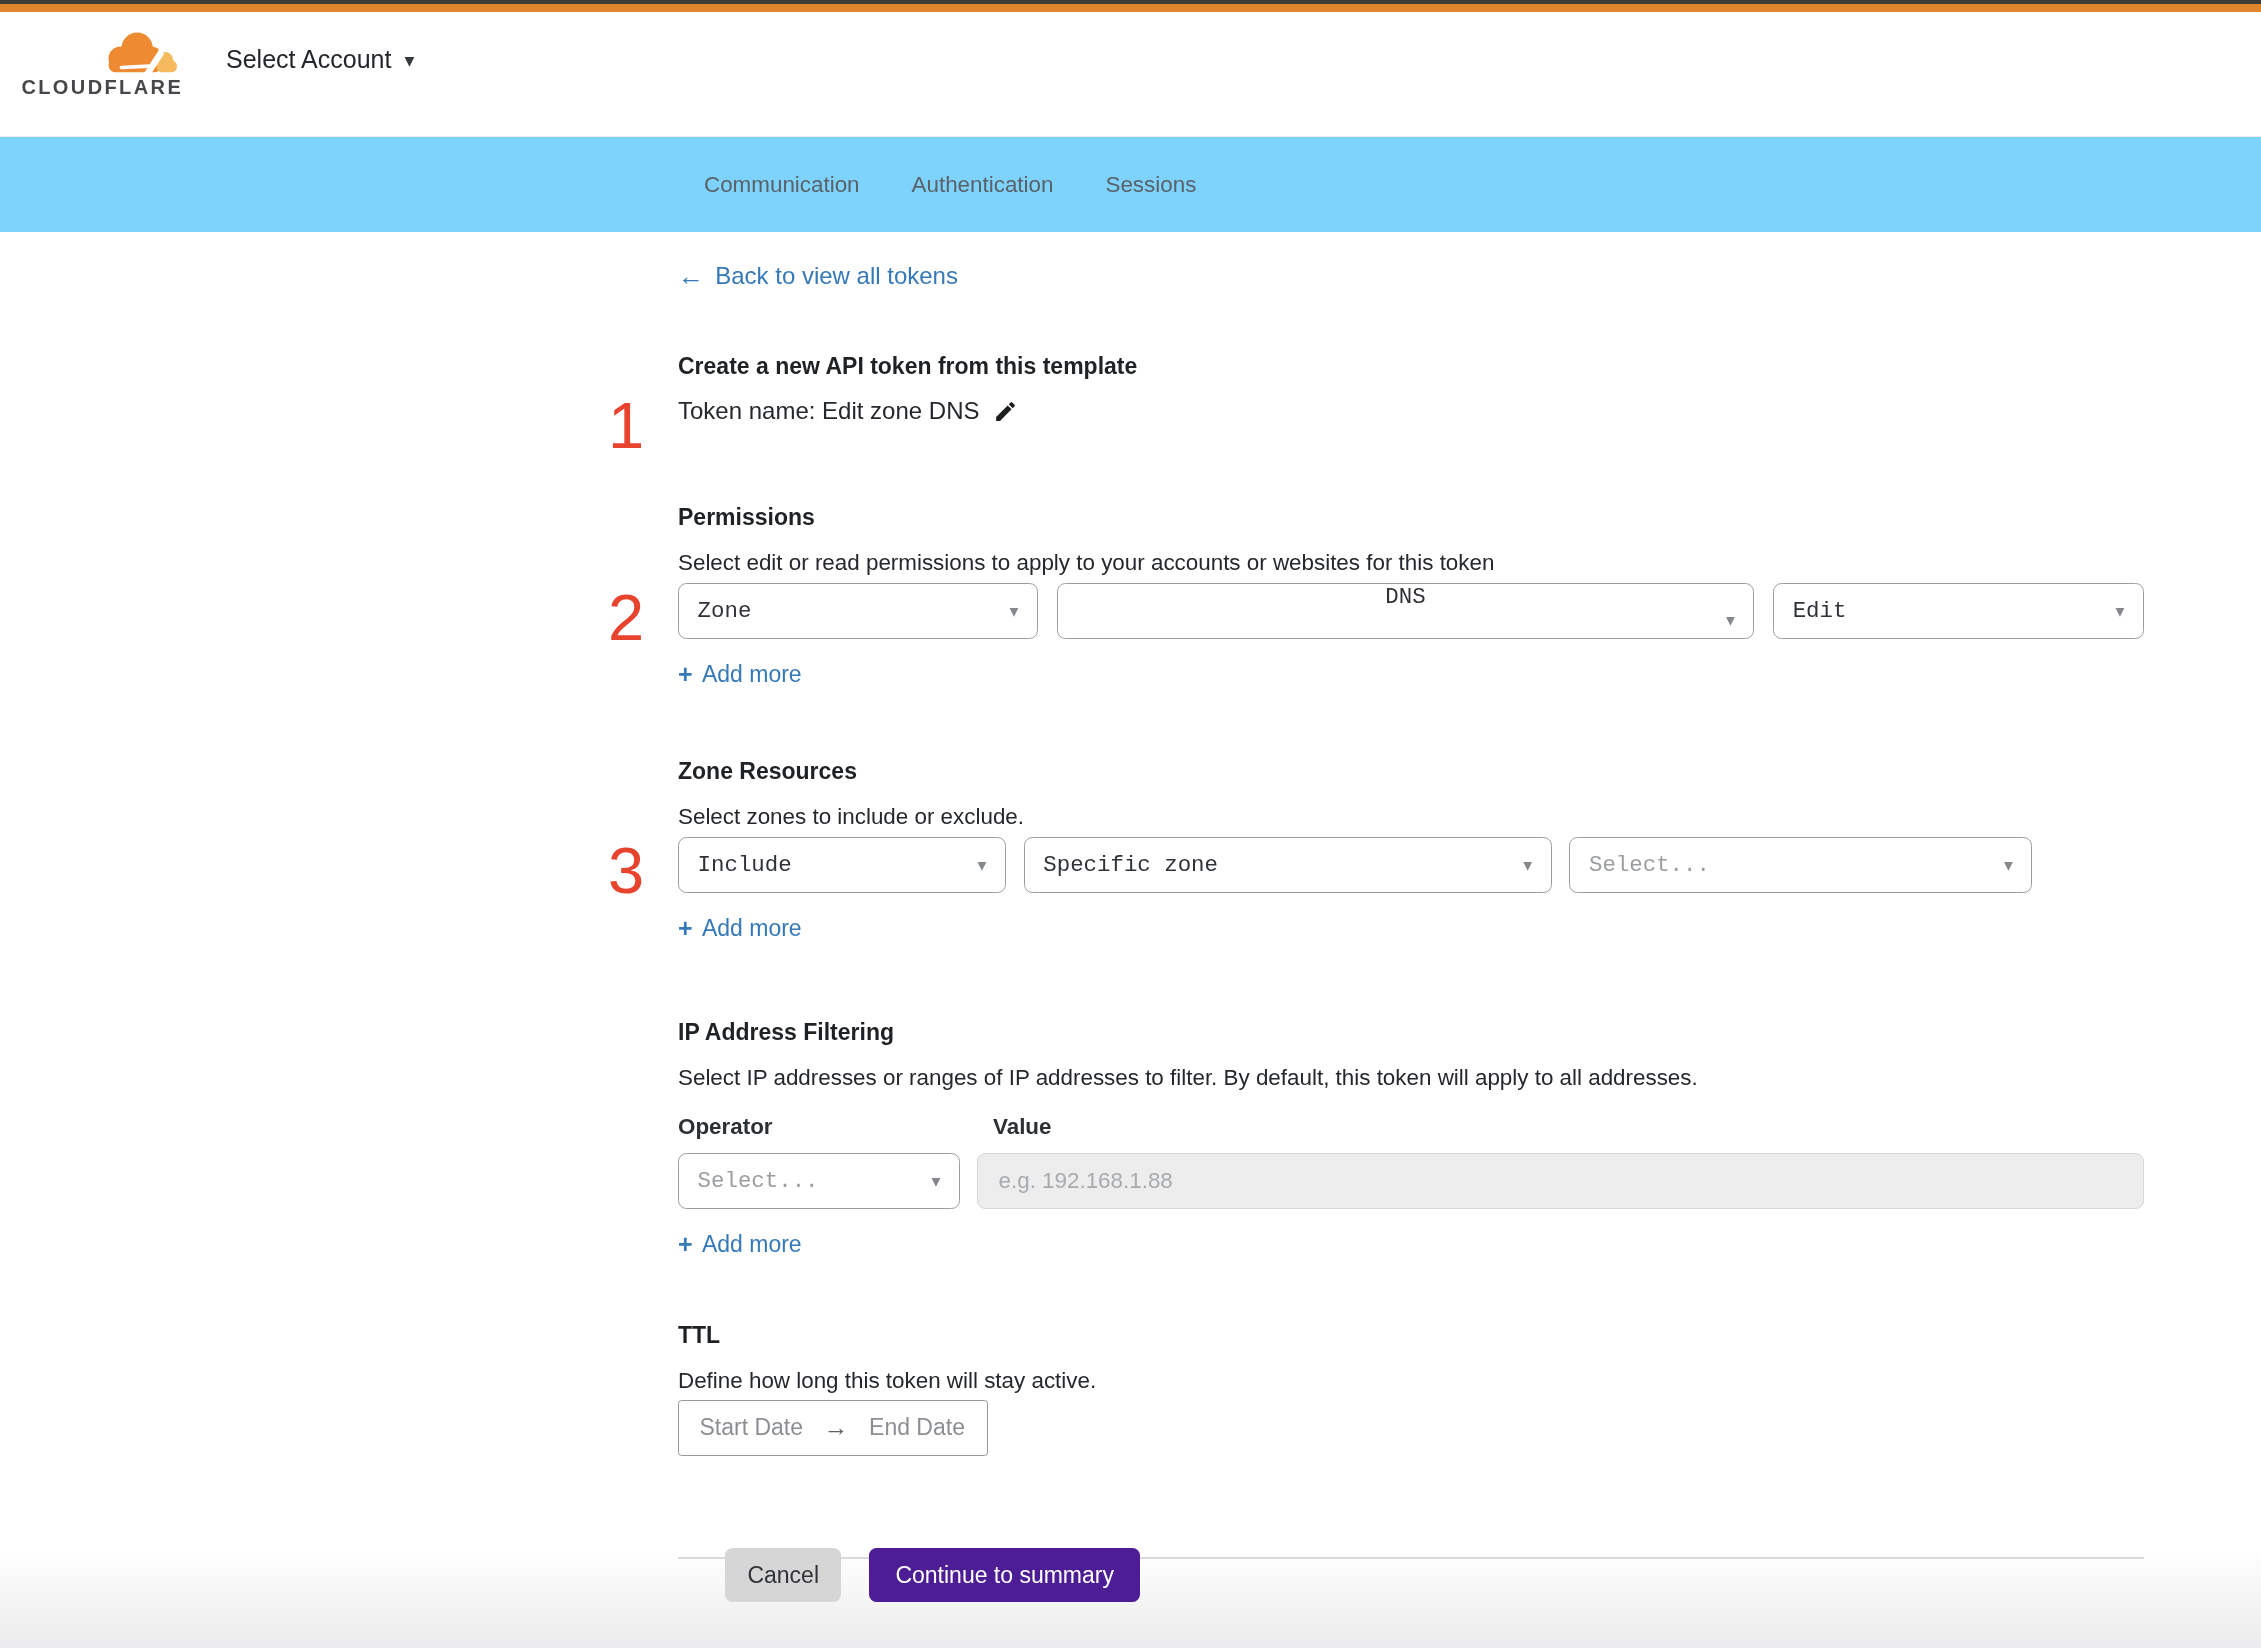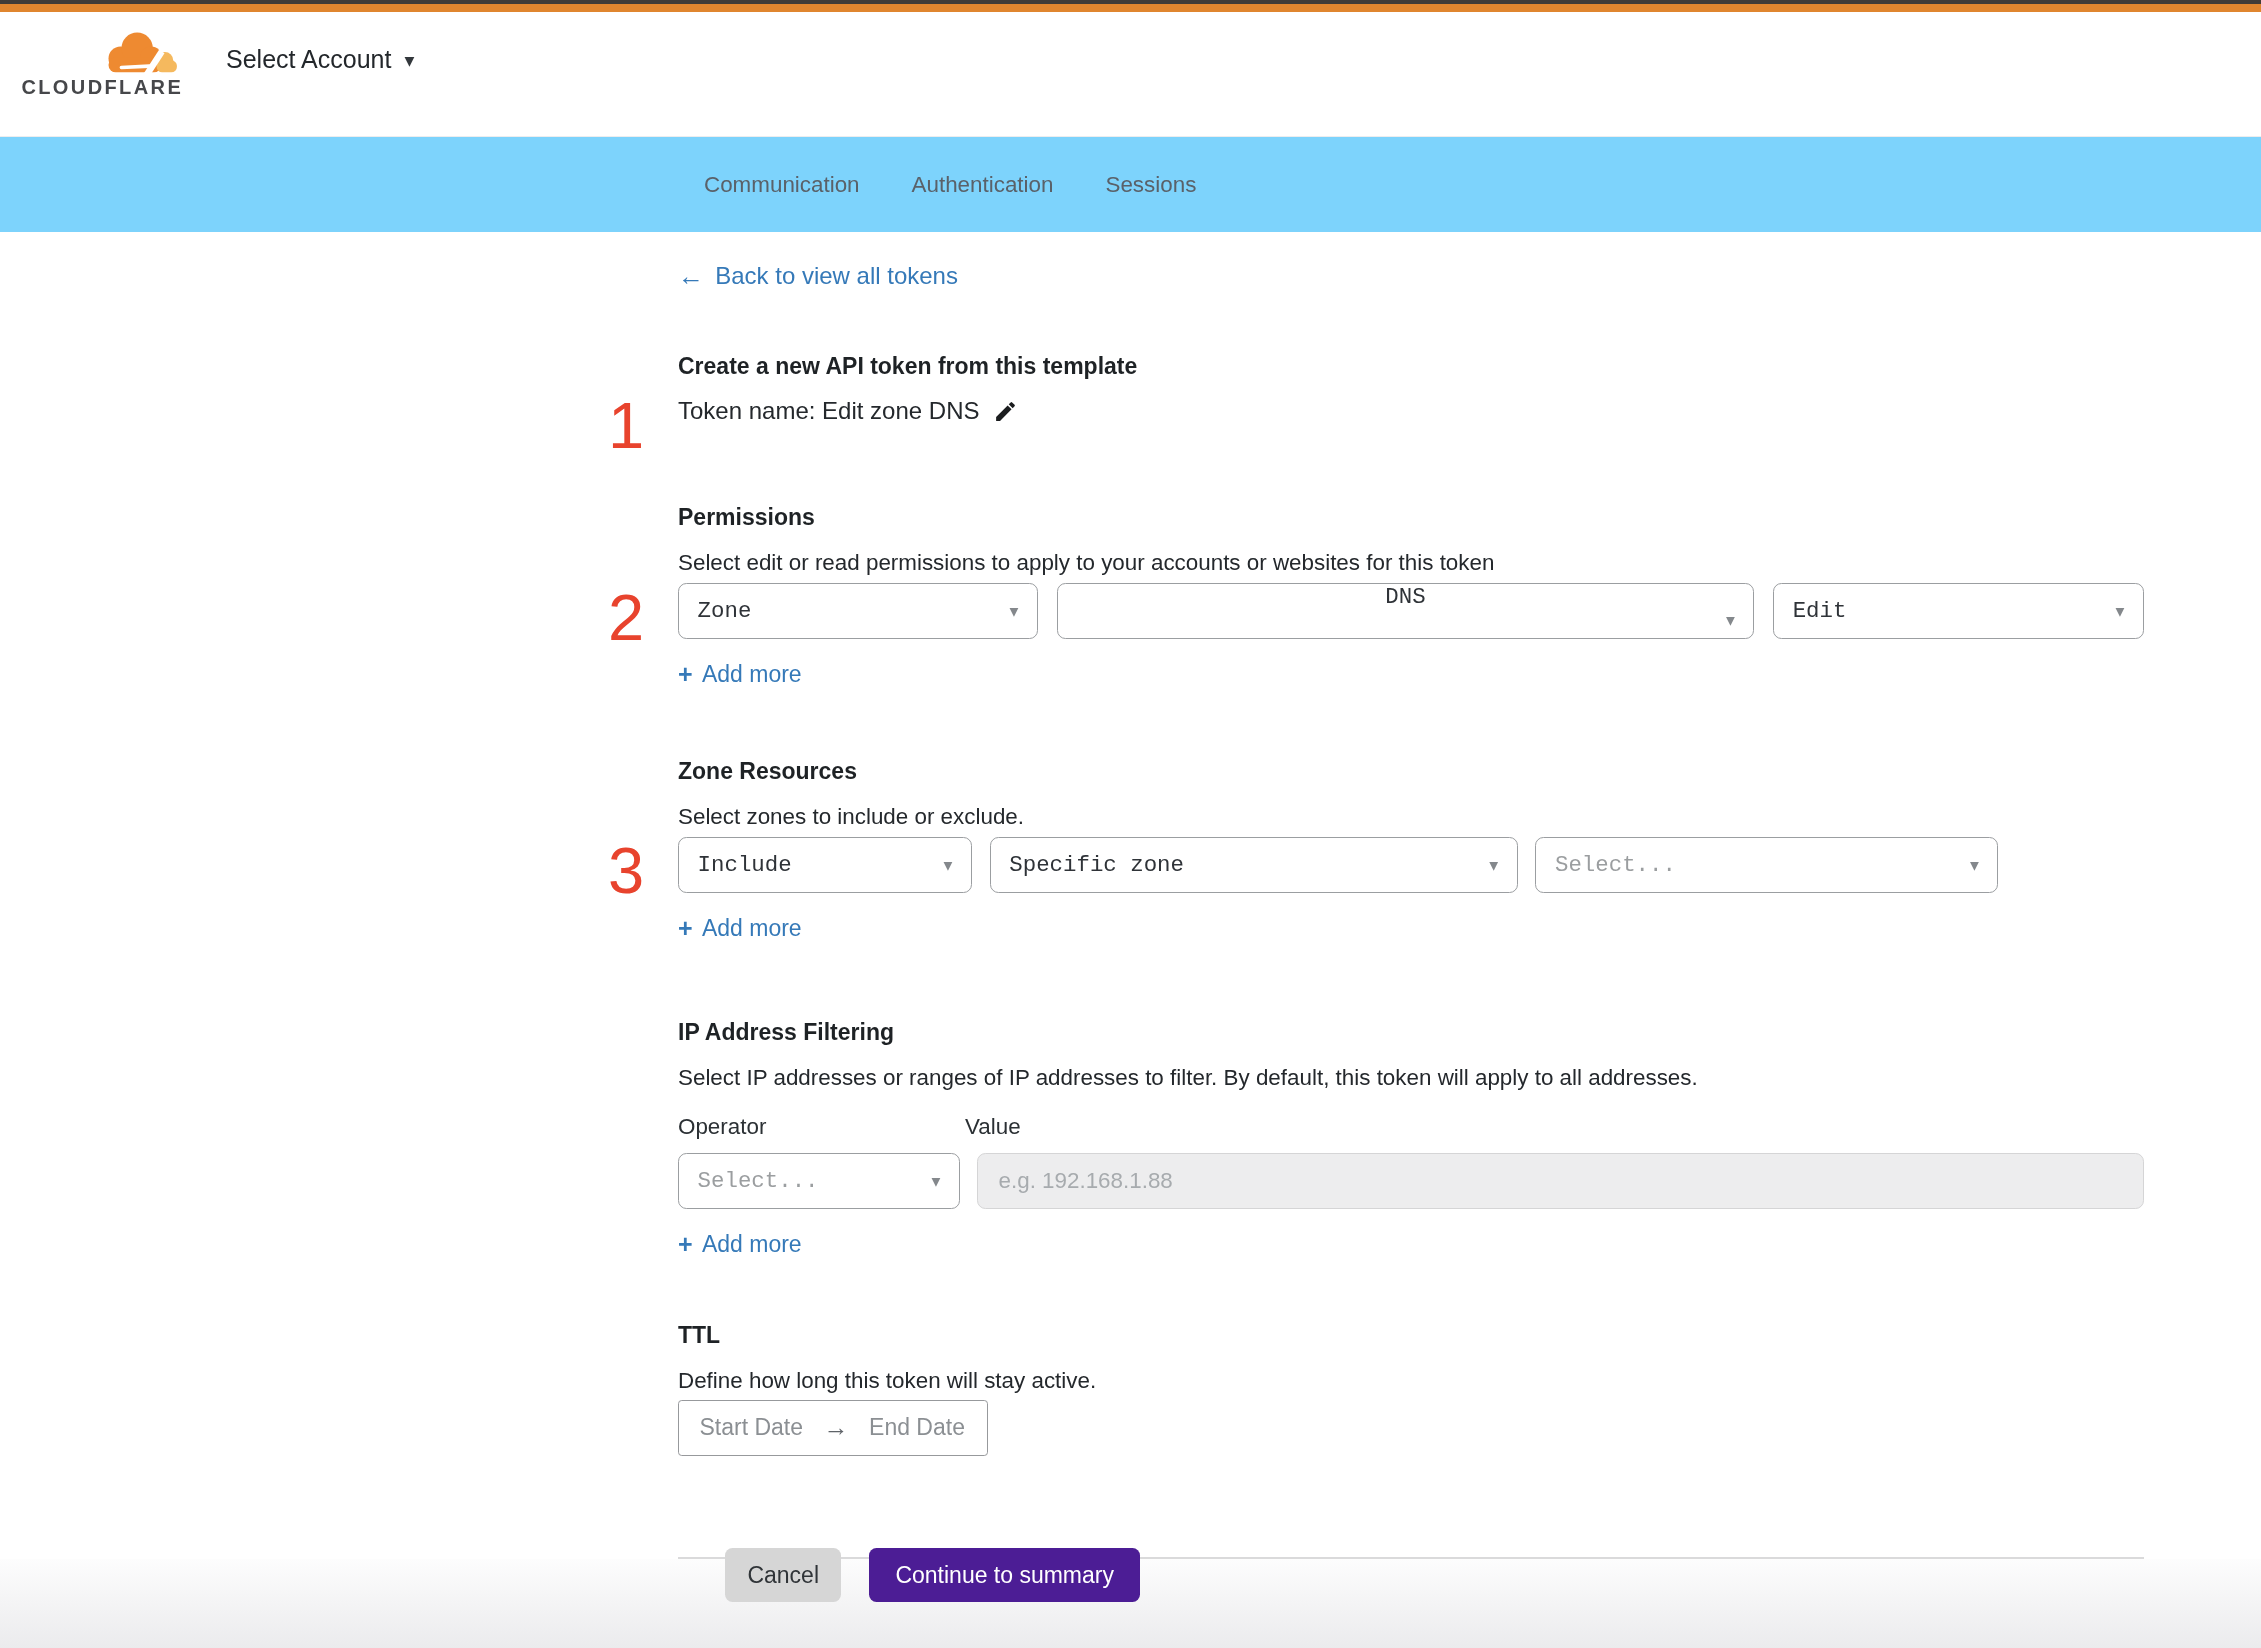--- a/index.html
+++ b/index.html
@@ -162,21 +162,21 @@
         <span class="plus">+</span>
         <span>Add more</span>
       </div>
     </div>
 
     <div class="abs" style="top:557px;">
       <span class="step-num" style="top:79px;">3</span>
       <div class="sec-title">Zone Resources</div>
       <div class="sec-desc">Select zones to include or exclude.</div>
       <div class="row" style="gap:17.7px;">
-        <div class="select" style="width:294px;">
+        <div class="select" style="width:328px;">
           <span class="val">Include</span>
           <span class="caret">▾</span>
         </div>
         <div class="select" style="width:528px;">
           <span class="val">Specific zone</span>
           <span class="caret">▾</span>
         </div>
         <div class="select" style="width:463px;">
           <span class="val ph">Select...</span>
           <span class="caret">▾</span>
@@ -184,21 +184,21 @@
       </div>
       <div class="add-more">
         <span class="plus">+</span>
         <span>Add more</span>
       </div>
     </div>
 
     <div class="abs" style="top:818px;">
       <div class="sec-title">IP Address Filtering</div>
       <div class="sec-desc">Select IP addresses or ranges of IP addresses to filter. By default, this token will apply to all addresses.</div>
-      <div class="row field-labels" style="gap:5px;margin-top:20.5px;">
+      <div class="row field-labels" style="gap:33px;margin-top:20.5px;font-weight:bold;">
         <div class="flabel" style="width:282px;">Operator</div>
         <div class="flabel">Value</div>
       </div>
       <div class="row" style="gap:17px;margin-top:13px;">
         <div class="select" style="width:282px;">
           <span class="val ph">Select...</span>
           <span class="caret">▾</span>
         </div>
         <div style="flex:1;">
           <input class="text-input" disabled="" placeholder="e.g. 192.168.1.88" style="">

